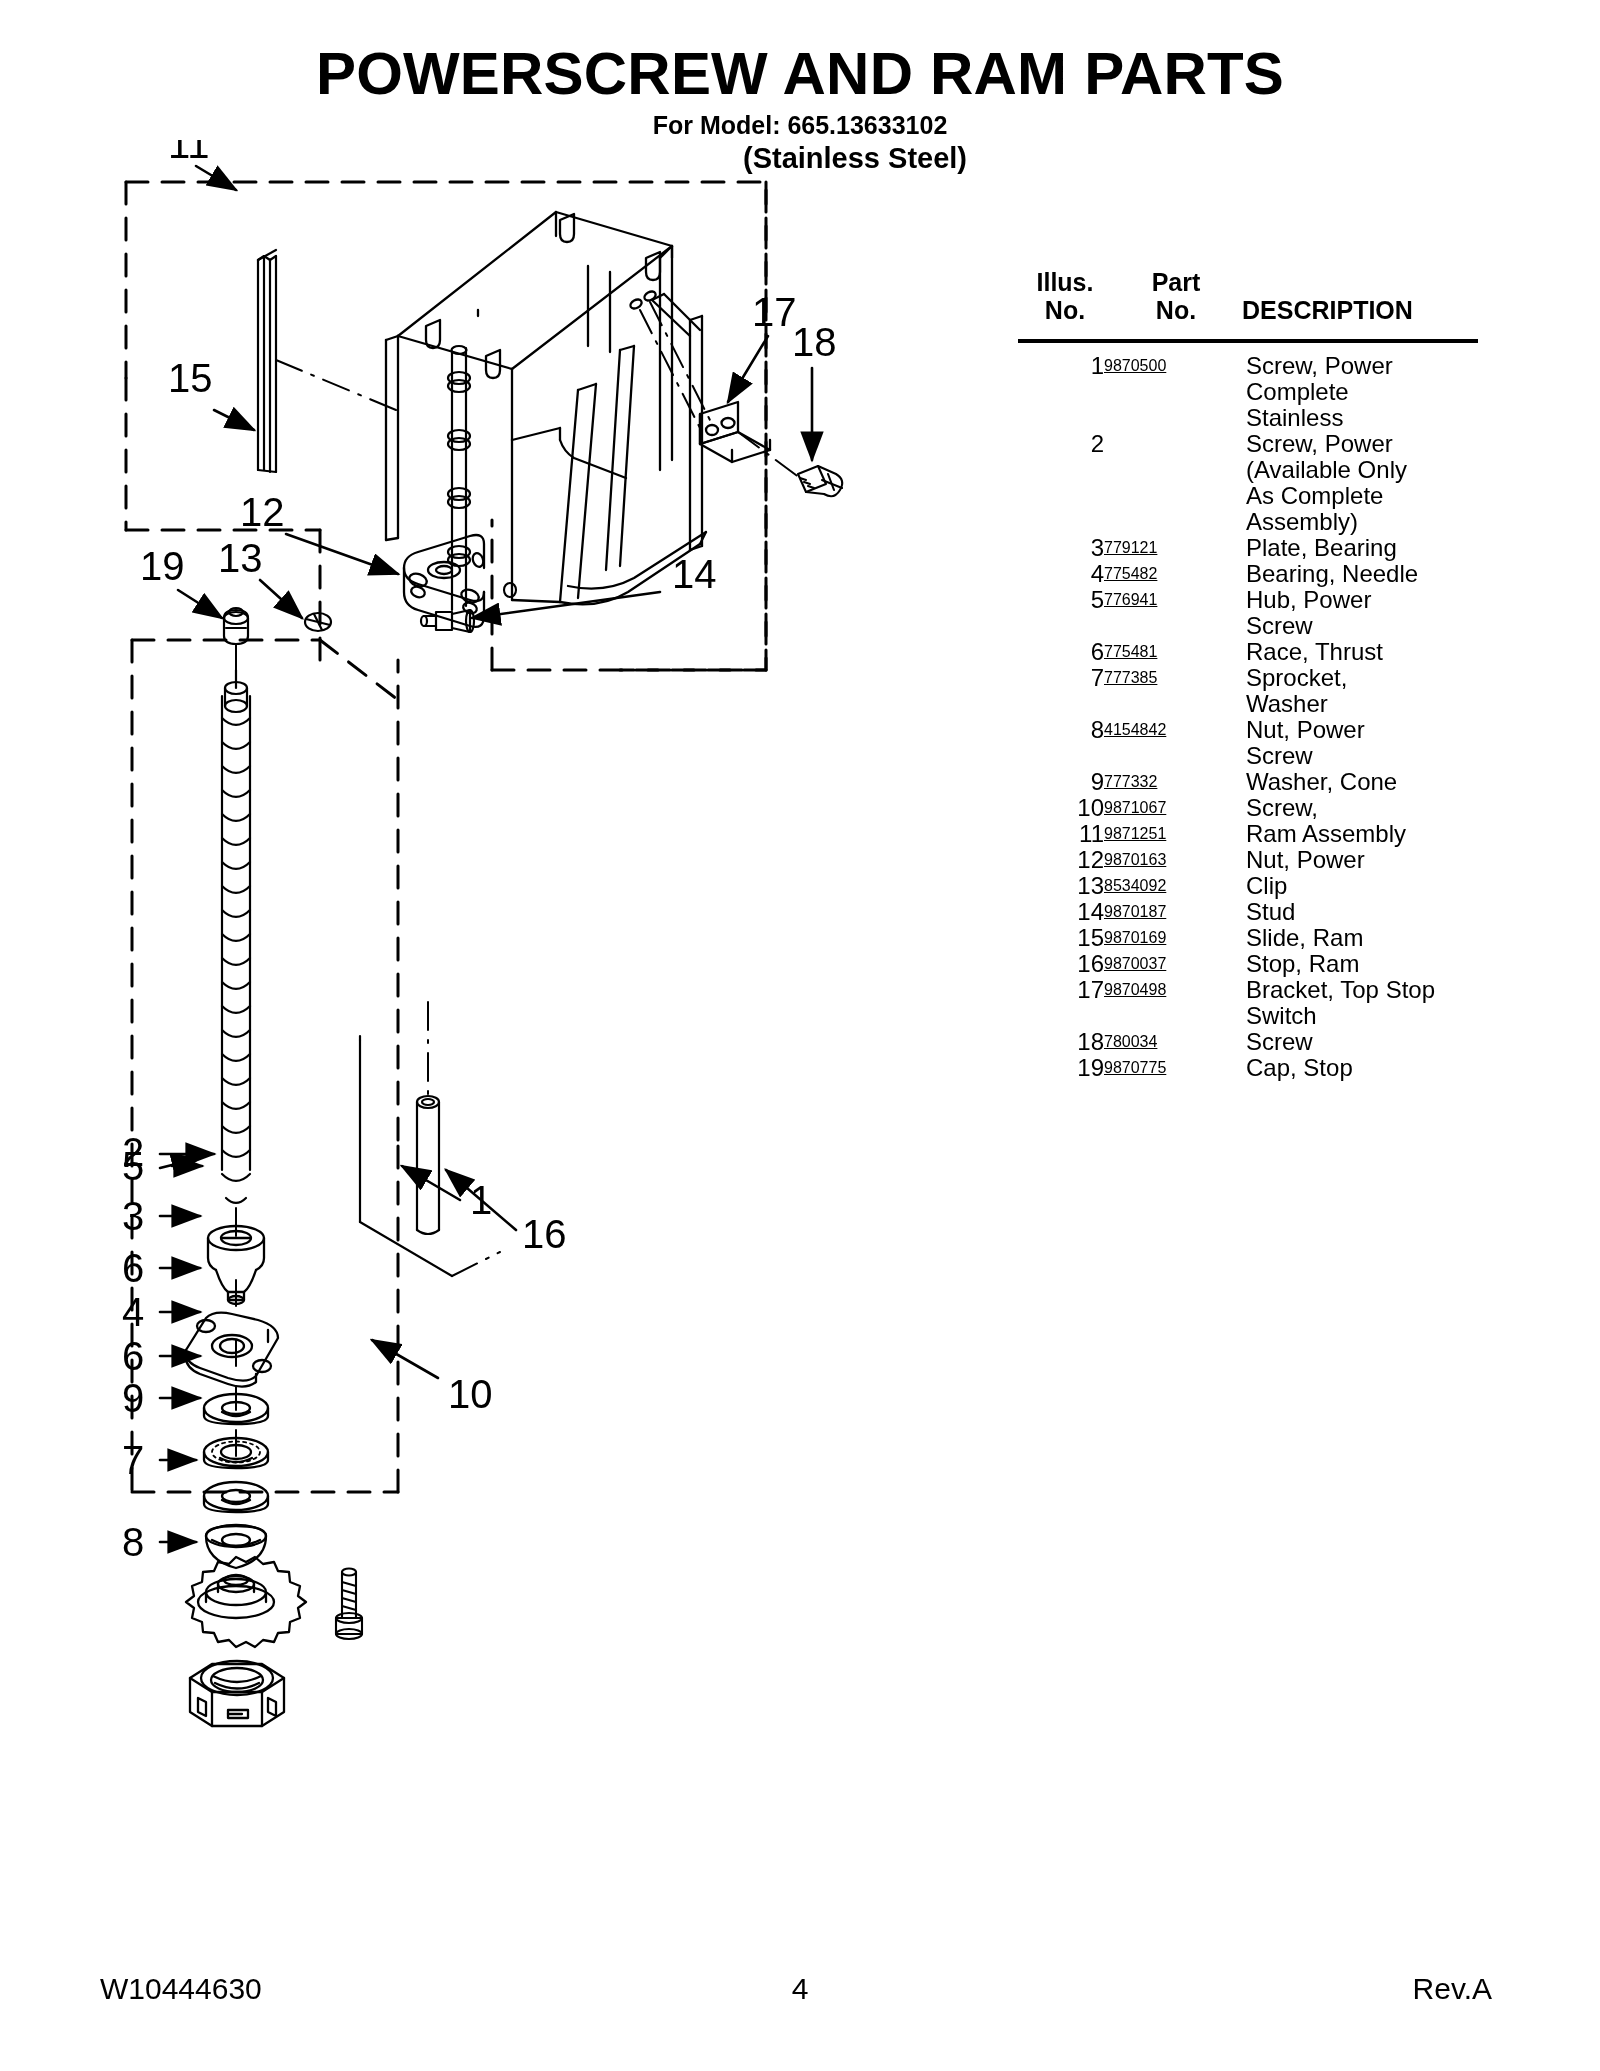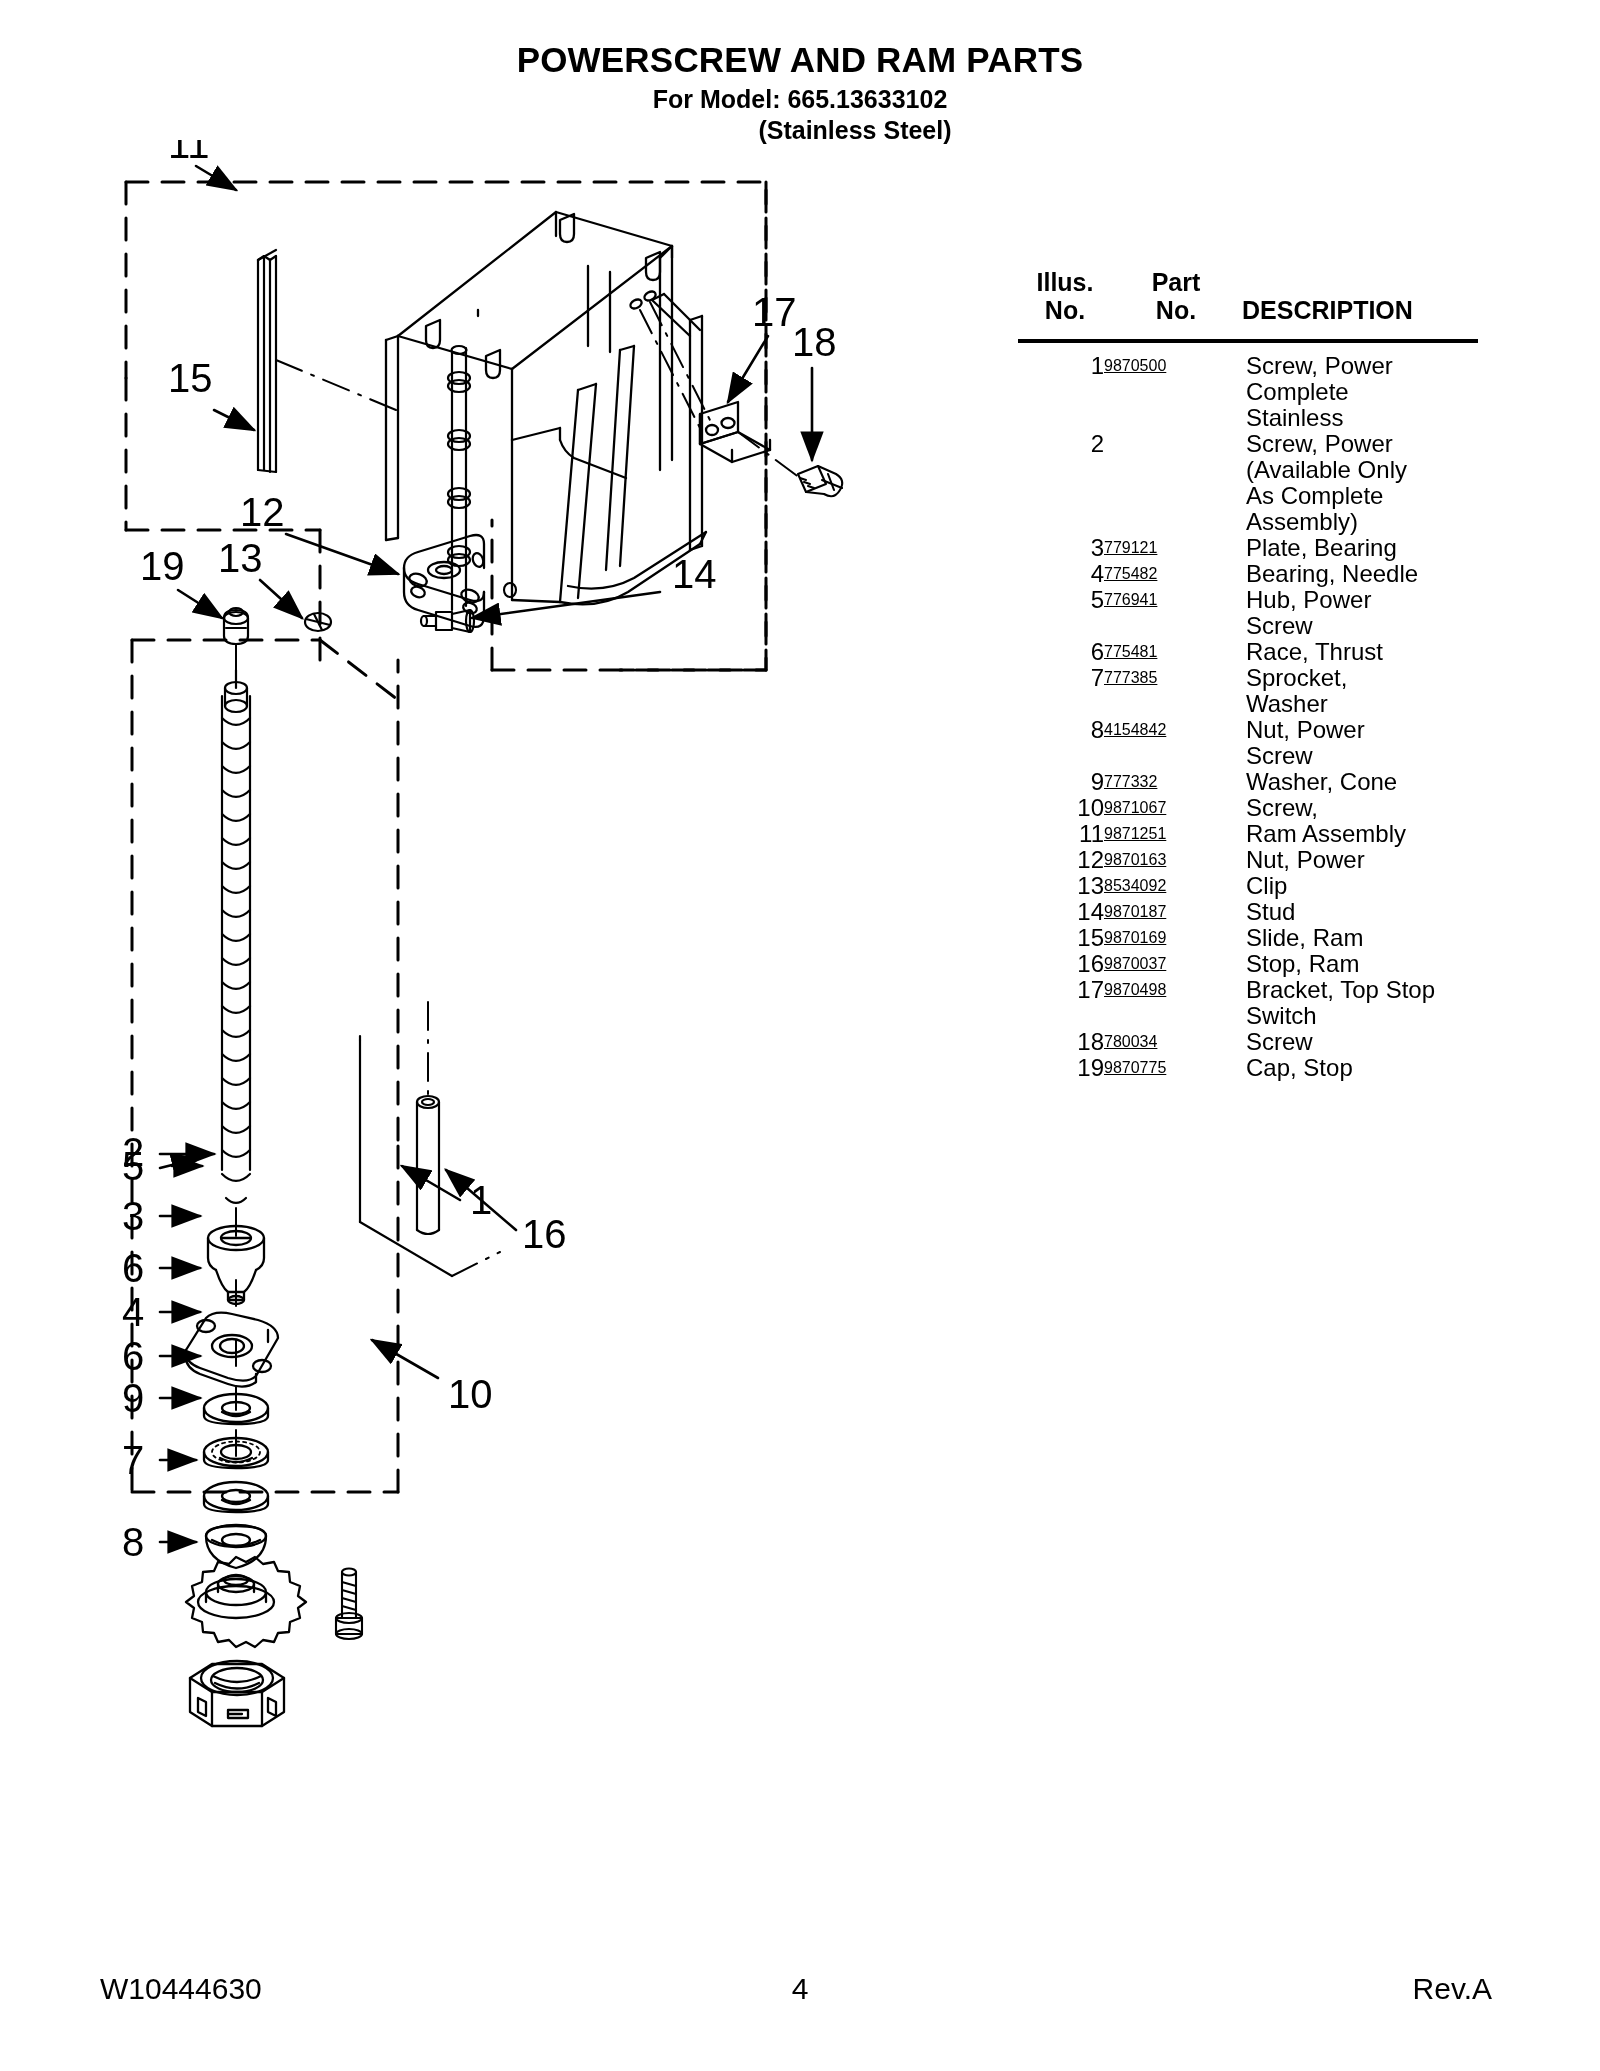--- a/index.html
+++ b/index.html
@@ -22,33 +22,33 @@
 
   
   #header {
     position: absolute;
     left: 0;
     top: 42px;
     width: 1600px;
     text-align: center;
   }
   #doc-title {
-    font-size: 35px;
+    font-size: 60px;
     font-weight: bold;
     letter-spacing: 0.2px;
     line-height: 1.05;
   }
   #doc-model {
     font-size: 25px;
     font-weight: bold;
     margin-top: 6px;
     line-height: 1.15;
   }
   #doc-finish {
-    font-size: 25px;
+    font-size: 29px;
     font-weight: bold;
     margin-top: 2px;
     line-height: 1.15;
     padding-left: 110px;
   }
 
   
   #parts-table {
     position: absolute;
     left: 1018px;

